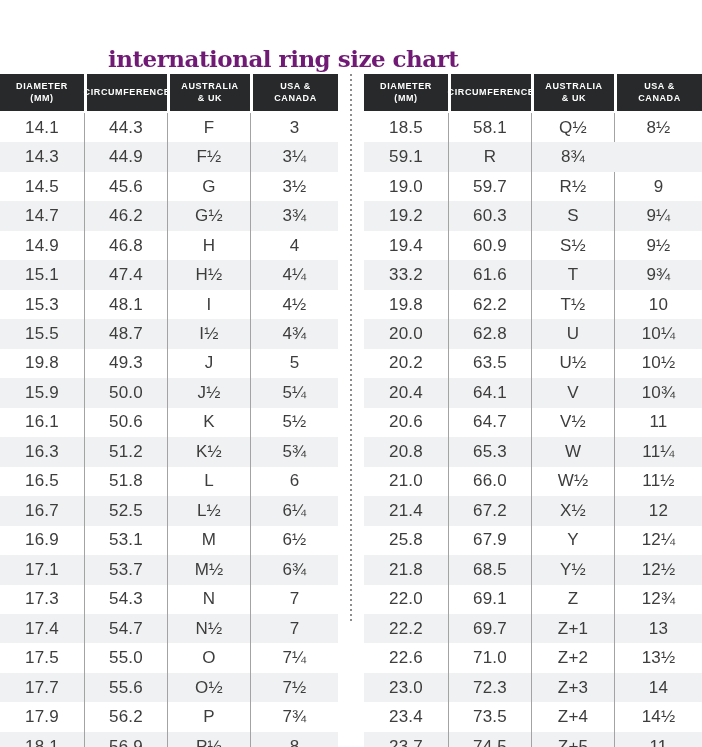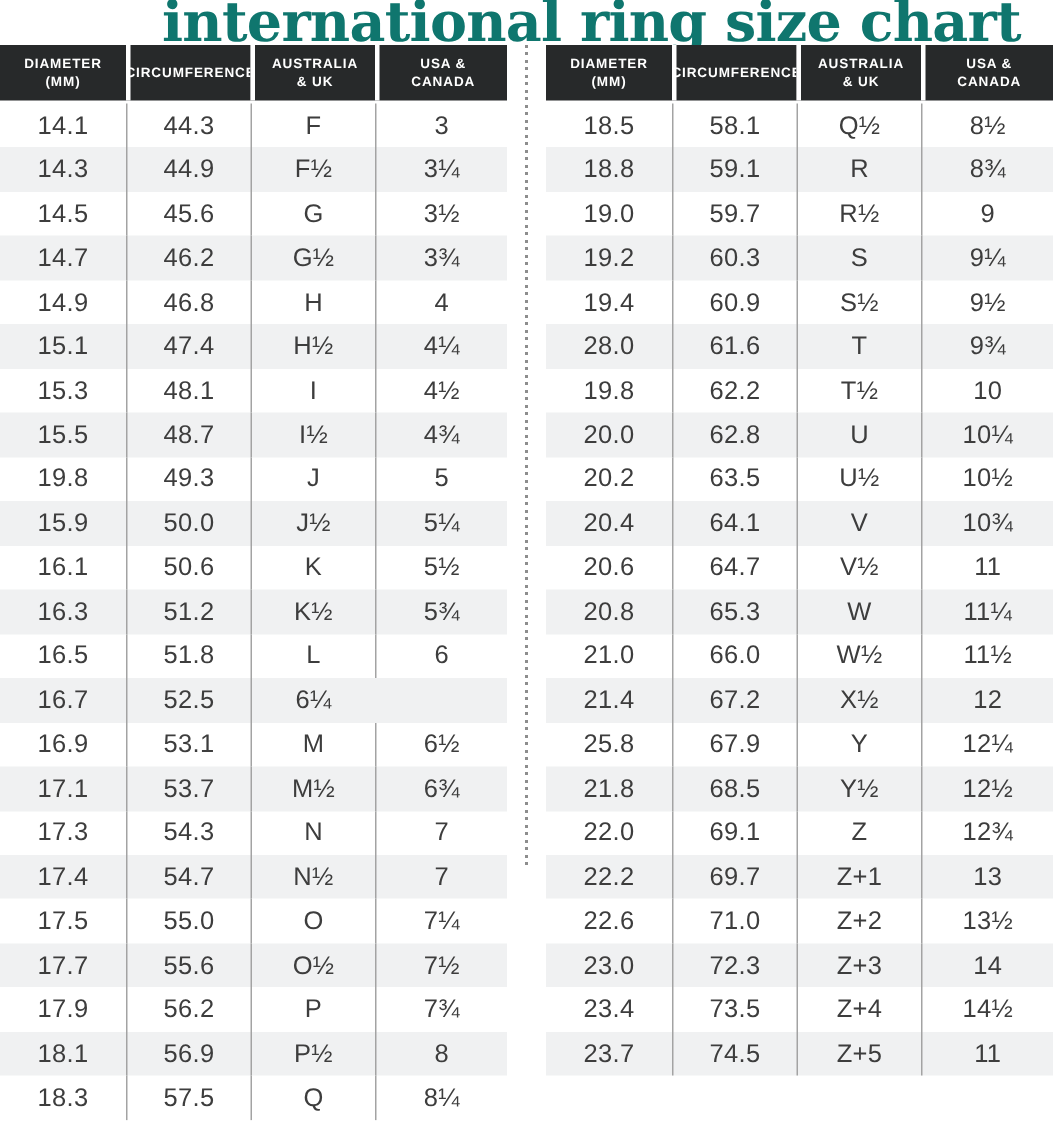--- a/index.html
+++ b/index.html
@@ -17,25 +17,26 @@
     width:702px;height:747px;
     overflow:hidden;
     background:#ffffff;
     font-family:"Liberation Sans", sans-serif;
   }
   .title{
     height:30px;
     padding-left:108px;
     font-family:"DejaVu Serif", serif;
     font-weight:bold;
-    font-size:37px;
+    font-size:23px;
     line-height:29px;
     letter-spacing:-0.5px;
-    color:#0f766e;
+    color:#701a75;
     white-space:nowrap;
+    margin-top:44px;
   }
   .tables{
     display:flex;
     height:548px;
   }
   .panel{width:338px;}
   .divider{
     width:26px;
     display:flex;
     justify-content:center;
@@ -184,20 +185,21 @@
           </div>
           <div class="row">
             <div class="cell">16.5</div>
             <div class="cell">51.8</div>
             <div class="cell">L</div>
             <div class="cell">6</div>
           </div>
           <div class="row">
             <div class="cell">16.7</div>
             <div class="cell">52.5</div>
+            <div class="cell">L½</div>
             <div class="cell">6¼</div>
           </div>
           <div class="row">
             <div class="cell">16.9</div>
             <div class="cell">53.1</div>
             <div class="cell">M</div>
             <div class="cell">6½</div>
           </div>
           <div class="row">
             <div class="cell">17.1</div>
@@ -271,21 +273,20 @@
           </div>
         </div>
       <div class="tbody">
           <div class="row">
             <div class="cell">18.5</div>
             <div class="cell">58.1</div>
             <div class="cell">Q½</div>
             <div class="cell">8½</div>
           </div>
           <div class="row">
-            <div class="cell">18.8</div>
             <div class="cell">59.1</div>
             <div class="cell">R</div>
             <div class="cell">8¾</div>
           </div>
           <div class="row">
             <div class="cell">19.0</div>
             <div class="cell">59.7</div>
             <div class="cell">R½</div>
             <div class="cell">9</div>
           </div>
@@ -295,21 +296,21 @@
             <div class="cell">S</div>
             <div class="cell">9¼</div>
           </div>
           <div class="row">
             <div class="cell">19.4</div>
             <div class="cell">60.9</div>
             <div class="cell">S½</div>
             <div class="cell">9½</div>
           </div>
           <div class="row">
-            <div class="cell">28.0</div>
+            <div class="cell">33.2</div>
             <div class="cell">61.6</div>
             <div class="cell">T</div>
             <div class="cell">9¾</div>
           </div>
           <div class="row">
             <div class="cell">19.8</div>
             <div class="cell">62.2</div>
             <div class="cell">T½</div>
             <div class="cell">10</div>
           </div>

